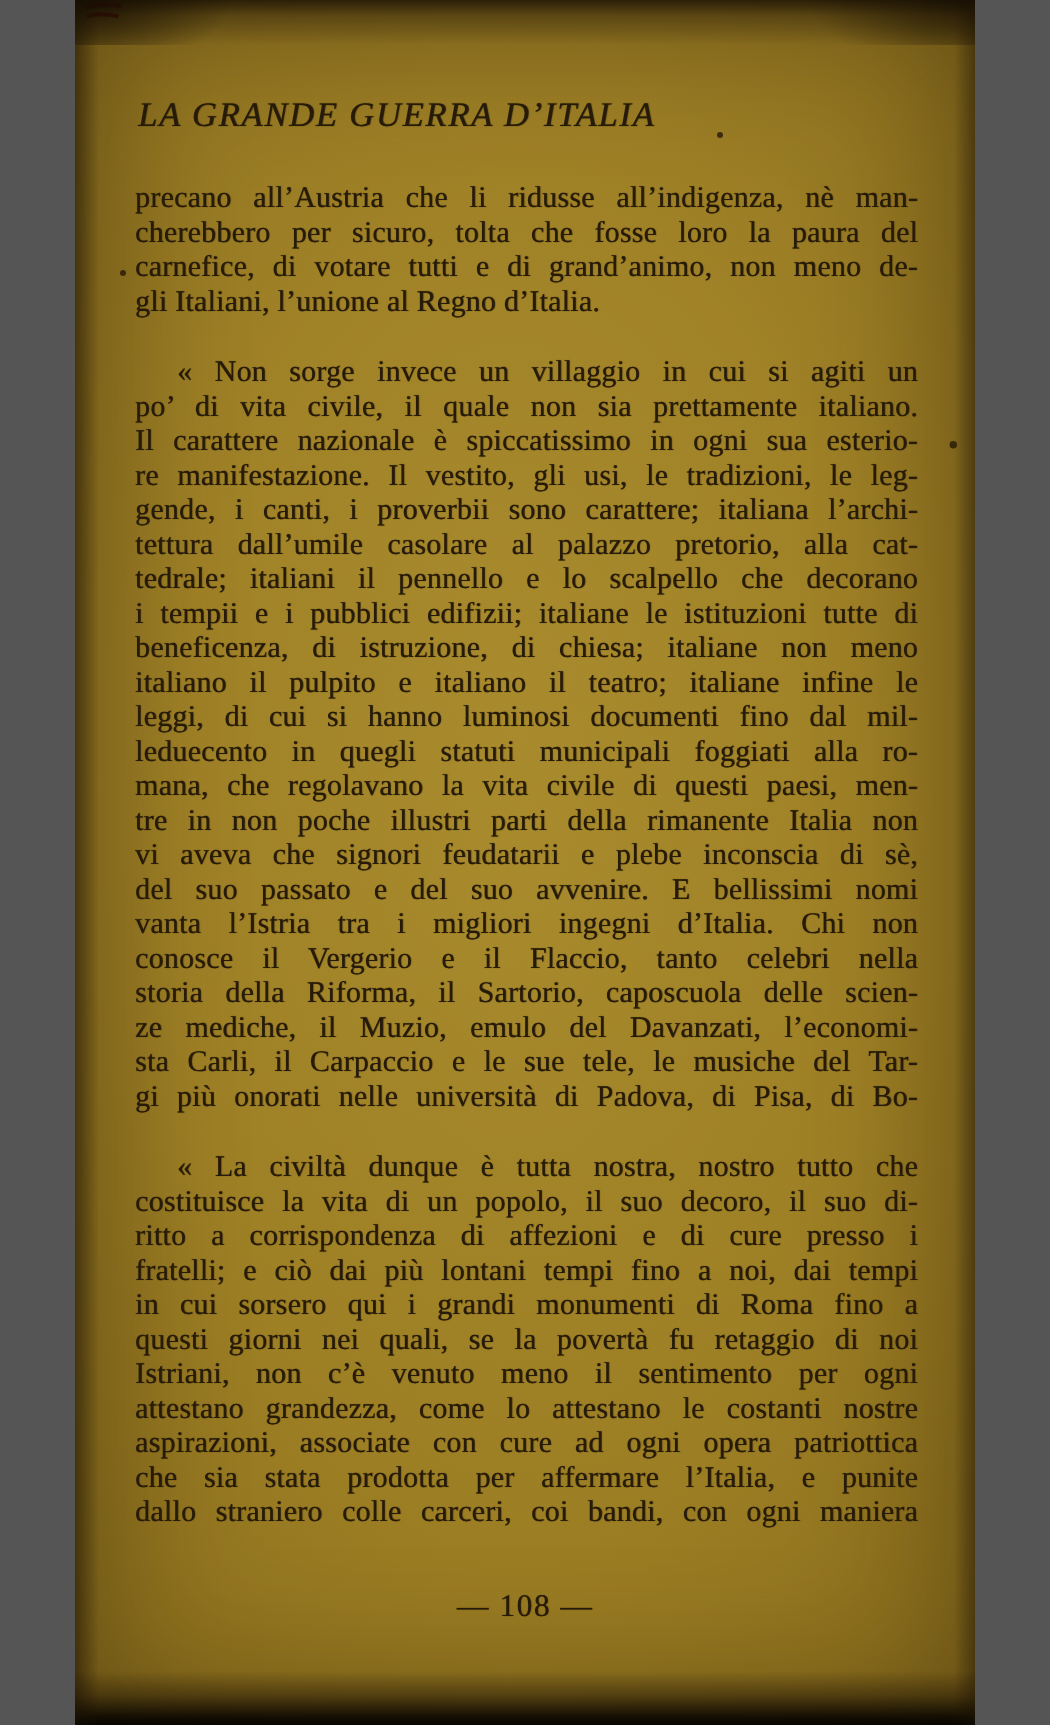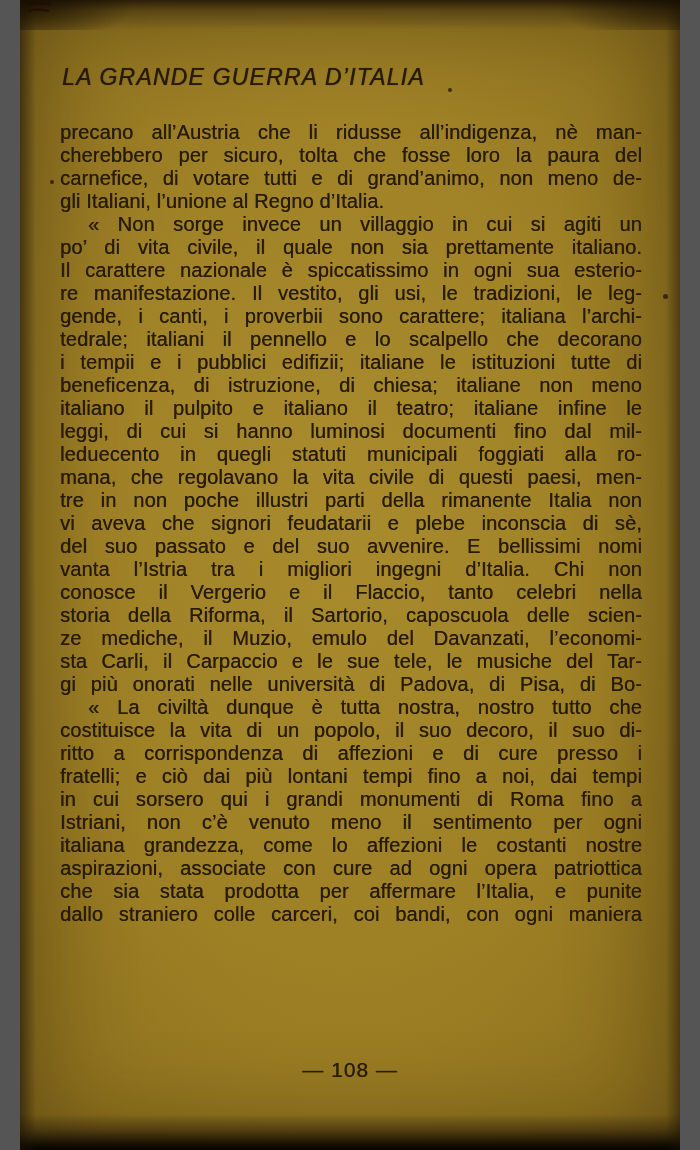--- a/index.html
+++ b/index.html
@@ -2,29 +2,29 @@
 <html style="--paper: #a08326; --ink: #261a08;"><head>
 <meta charset="utf-8">
 <style>
   html, body {
     margin: 0;
     padding: 0;
     background: #555;
   }
   .page {
     position: relative;
-    width: 660px;
+    width: 600px;
     height: 1150px;
     margin: 0 auto;
     overflow: hidden;
     background:
       radial-gradient(ellipse 120% 90% at 48% 38%, rgba(255, 220, 120, 0.10), transparent 70%),
       radial-gradient(ellipse at 50% 50%, var(--paper, #a08326) 0%, #9a7c22 55%, #8a6e1d 100%);
     box-shadow: inset 0 0 90px 18px rgba(58, 40, 8, 0.45);
-    font-family: Liberation Sans, sans-serif;
+    font-family: Liberation Serif, serif;
     color: var(--ink, #261a08);
   }
   .edge-top {
     position: absolute; top: 0; left: 0; right: 0; height: 30px;
     background:
       radial-gradient(ellipse 28% 260% at 0% 0%, rgba(18, 11, 2, 0.85), transparent 62%),
       radial-gradient(ellipse 30% 260% at 100% 0%, rgba(18, 11, 2, 0.7), transparent 62%),
       linear-gradient(to bottom, rgba(24, 15, 3, 0.8) 0%, rgba(24, 15, 3, 0.35) 35%, rgba(24, 15, 3, 0) 100%);
     pointer-events: none;
   }
@@ -74,20 +74,21 @@
   }
   .line {
     text-align: justify;
     text-align-last: justify;
   }
   .line.line-end {
     text-align-last: left;
   }
   .line.indent {
     padding-left: 28px;
+    margin-top: 24px;
   }
   .page-number {
     position: absolute;
     top: 1058px;
     left: 0;
     width: 100%;
     text-align: center;
     font-size: 21px;
     letter-spacing: 1px;
     text-shadow: 0.4px 0.3px 0.6px rgba(32, 21, 6, 0.75);
@@ -118,20 +119,21 @@
   <div class="page-body" id="page-body-lines">
       <div class="line">precano all’Austria che li ridusse all’indigenza, nè man-</div>
       <div class="line">cherebbero per sicuro, tolta che fosse loro la paura del</div>
       <div class="line">carnefice, di votare tutti e di grand’animo, non meno de-</div>
       <div class="line line-end">gli Italiani, l’unione al Regno d’Italia.</div>
       <div class="line indent">« Non sorge invece un villaggio in cui si agiti un</div>
       <div class="line">po’ di vita civile, il quale non sia prettamente italiano.</div>
       <div class="line">Il carattere nazionale è spiccatissimo in ogni sua esterio-</div>
       <div class="line">re manifestazione. Il vestito, gli usi, le tradizioni, le leg-</div>
       <div class="line">gende, i canti, i proverbii sono carattere; italiana l’archi-</div>
+      <div class="line">tettura dall’umile casolare al palazzo pretorio, alla cat-</div>
       <div class="line">tedrale; italiani il pennello e lo scalpello che decorano</div>
       <div class="line">i tempii e i pubblici edifizii; italiane le istituzioni tutte di</div>
       <div class="line">beneficenza, di istruzione, di chiesa; italiane non meno</div>
       <div class="line">italiano il pulpito e italiano il teatro; italiane infine le</div>
       <div class="line">leggi, di cui si hanno luminosi documenti fino dal mil-</div>
       <div class="line">leduecento in quegli statuti municipali foggiati alla ro-</div>
       <div class="line">mana, che regolavano la vita civile di questi paesi, men-</div>
       <div class="line">tre in non poche illustri parti della rimanente Italia non</div>
       <div class="line">vi aveva che signori feudatarii e plebe inconscia di sè,</div>
       <div class="line">del suo passato e del suo avvenire. E bellissimi nomi</div>
@@ -139,22 +141,23 @@
       <div class="line">conosce il Vergerio e il Flaccio, tanto celebri nella</div>
       <div class="line">storia della Riforma, il Sartorio, caposcuola delle scien-</div>
       <div class="line">ze mediche, il Muzio, emulo del Davanzati, l’economi-</div>
       <div class="line">sta Carli, il Carpaccio e le sue tele, le musiche del Tar-</div>
       <div class="line">gi più onorati nelle università di Padova, di Pisa, di Bo-</div>
       <div class="line indent">« La civiltà dunque è tutta nostra, nostro tutto che</div>
       <div class="line">costituisce la vita di un popolo, il suo decoro, il suo di-</div>
       <div class="line">ritto a corrispondenza di affezioni e di cure presso i</div>
       <div class="line">fratelli; e ciò dai più lontani tempi fino a noi, dai tempi</div>
       <div class="line">in cui sorsero qui i grandi monumenti di Roma fino a</div>
+      <div class="line">questi giorni nei quali, se la povertà fu retaggio di noi</div>
       <div class="line">Istriani, non c’è venuto meno il sentimento per ogni</div>
-      <div class="line">italiana grandezza, come lo affezioni le costanti nostre</div>
+      <div class="line">attestano grandezza, come lo attestano le costanti nostre</div>
       <div class="line">aspirazioni, associate con cure ad ogni opera patriottica</div>
       <div class="line">che sia stata prodotta per affermare l’Italia, e punite</div>
       <div class="line">dallo straniero colle carceri, coi bandi, con ogni maniera</div>
     </div>
 
   <div class="page-number">
     <span>— 108 —</span>
   </div>
 
   <div class="ink-speck speck-a"></div>

